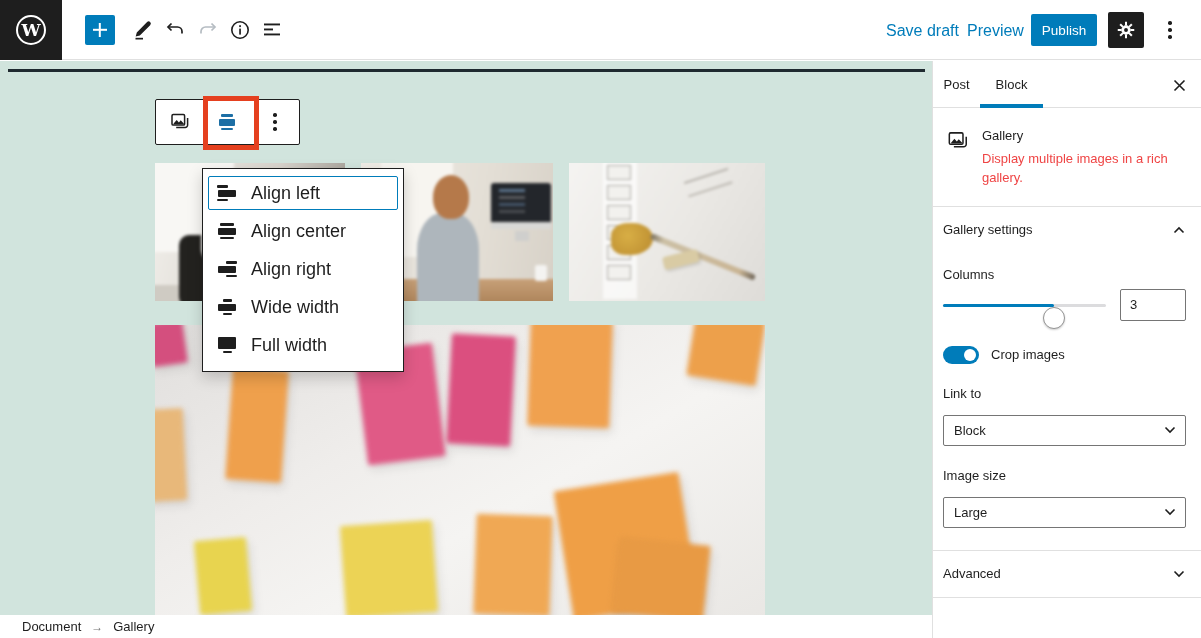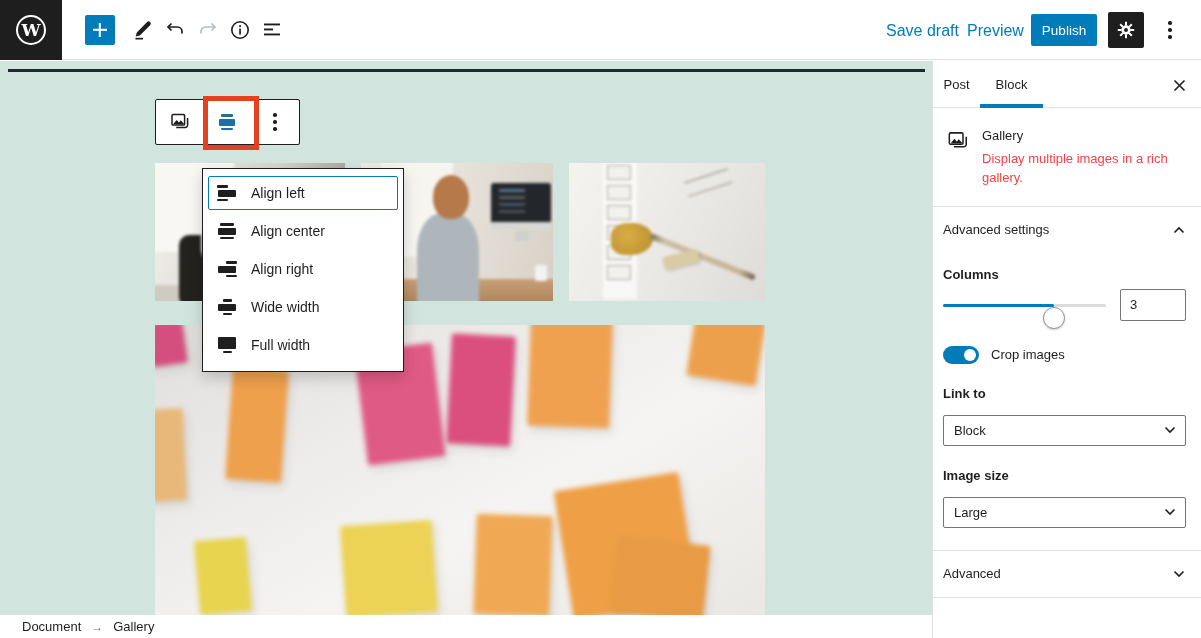--- a/index.html
+++ b/index.html
@@ -46,21 +46,21 @@
   .ic-wide .thin{width:9px;}
   .ic-full .thick{height:12px;}
   .ic-full .thin{width:9px;}
   .ic-blue i{background:#1d6fa5;}
   .ic-blue .thin{width:12px;}
   .ic-blue .thick{width:16px;}
   
   .menu{position:absolute;left:202px;top:107px;width:202px;height:204px;background:#fff;
         border:1px solid #1e1e1e;box-shadow:0 6px 14px rgba(0,0,0,.18);z-index:20;padding:5px 0;}
   .menu-item{position:relative;height:38px;display:flex;align-items:center;gap:14px;
-             padding:0 14px;font-size:14px;cursor:pointer;}
+             padding:0 14px;font-size:18px;cursor:pointer;}
   .menu-item.focused:after{content:"";position:absolute;inset:2px 5px;border:1.5px solid #007cba;border-radius:2px;}
   
   .photo{position:absolute;overflow:hidden;background:#ddd;cursor:pointer;}
   .art{position:absolute;inset:-6px;filter:blur(1.4px);}
   .art div{position:absolute;}
   .p1-bg{inset:0;background:linear-gradient(105deg,#f4f2ee 0%,#e5e2dc 30%,#d8d4cd 55%,#b4afa7 78%,#8e8a83 100%);}
   .p1-win{left:0;top:0;width:85px;height:95px;background:#f8f7f4;}
   .p1-mon{right:18px;top:44px;width:36px;height:32px;background:#6b675f;border-radius:2px;}
   .p1-desk{right:-6px;top:84px;width:105px;height:16px;background:#55504a;transform:rotate(-4deg);}
   .p1-hair{left:66px;top:42px;width:26px;height:24px;background:#35322d;border-radius:50% 50% 45% 45%;}
@@ -104,21 +104,21 @@
   .tab-block:after{content:"";position:absolute;left:0;right:0;bottom:0;height:4px;background:#007cba;}
   .close-x{position:absolute;right:12px;top:14px;width:20px;height:20px;cursor:pointer;
            display:flex;align-items:center;justify-content:center;}
   .card{position:relative;padding:20px 16px 18px 12px;border-bottom:1px solid #e0e0e0;display:flex;gap:11px;}
   .card-title{font-weight:500;margin-bottom:7px;}
   .card-desc{color:#ef4444;line-height:1.45;width:190px;}
   .panel-h{position:relative;height:46px;display:flex;align-items:center;padding:0 16px 0 10px;
            font-weight:500;cursor:pointer;border-bottom:0;}
   .panel-h .chev{position:absolute;right:16px;}
   .divider{height:1px;background:#e0e0e0;}
-  .ctl-label{padding:14px 0 8px 10px;font-weight:bold;}
+  .ctl-label{padding:14px 0 8px 10px;}
   .slider-row{position:relative;height:30px;margin:0 15px 0 10px;}
   .slider-track{position:absolute;left:0;top:14px;width:163px;height:3px;background:#dcdcde;border-radius:2px;cursor:pointer;}
   .slider-fill{position:absolute;left:0;top:0;height:3px;background:#007cba;border-radius:2px;width:68%;}
   .slider-thumb{position:absolute;top:3px;width:22px;height:22px;border-radius:50%;background:#fff;
                 border:1.5px solid #949494;box-shadow:0 1px 2px rgba(0,0,0,.2);left:calc(68% - 11px);cursor:grab;}
   .num-input{position:absolute;right:0;top:-1px;width:66px;height:32px;border:1px solid #757575;border-radius:2px;
              font-size:13px;padding-left:9px;font-family:"Liberation Sans",sans-serif;color:#1e1e1e;}
   .toggle-row{display:flex;align-items:center;gap:12px;margin:26px 0 0 10px;}
   .toggle{position:relative;width:36px;height:18px;border-radius:9px;background:#007cba;cursor:pointer;}
   .toggle:after{content:"";position:absolute;right:3px;top:3px;width:12px;height:12px;border-radius:50%;background:#fff;}
@@ -349,21 +349,21 @@
         <path d="M5.6 13.6l3.1-3.7 2.2 2.5 1.8-2.1 3.1 3.3v.6h-10z" fill="#1e1e1e" stroke="none"></path>
         <path d="M19.6 8v7a2.4 2.4 0 0 1-2.4 2.4H8.2"></path>
       </svg>
       <div>
         <div class="card-title">Gallery</div>
         <div class="card-desc">Display multiple images in a rich gallery.</div>
       </div>
     </div>
 
     <div class="panel-h">
-      <span>Advanced settings</span>
+      <span>Gallery settings</span>
       <svg class="chev" viewBox="0 0 12 8" fill="none" stroke="#1e1e1e" stroke-width="1.6">
         <path d="M1.5 6.5 6 2l4.5 4.5"></path>
       </svg>
     </div>
 
     <div class="ctl-label">Columns</div>
     <div class="slider-row">
       <div class="slider-track">
         <div class="slider-fill"></div>
         <div class="slider-thumb"></div>

